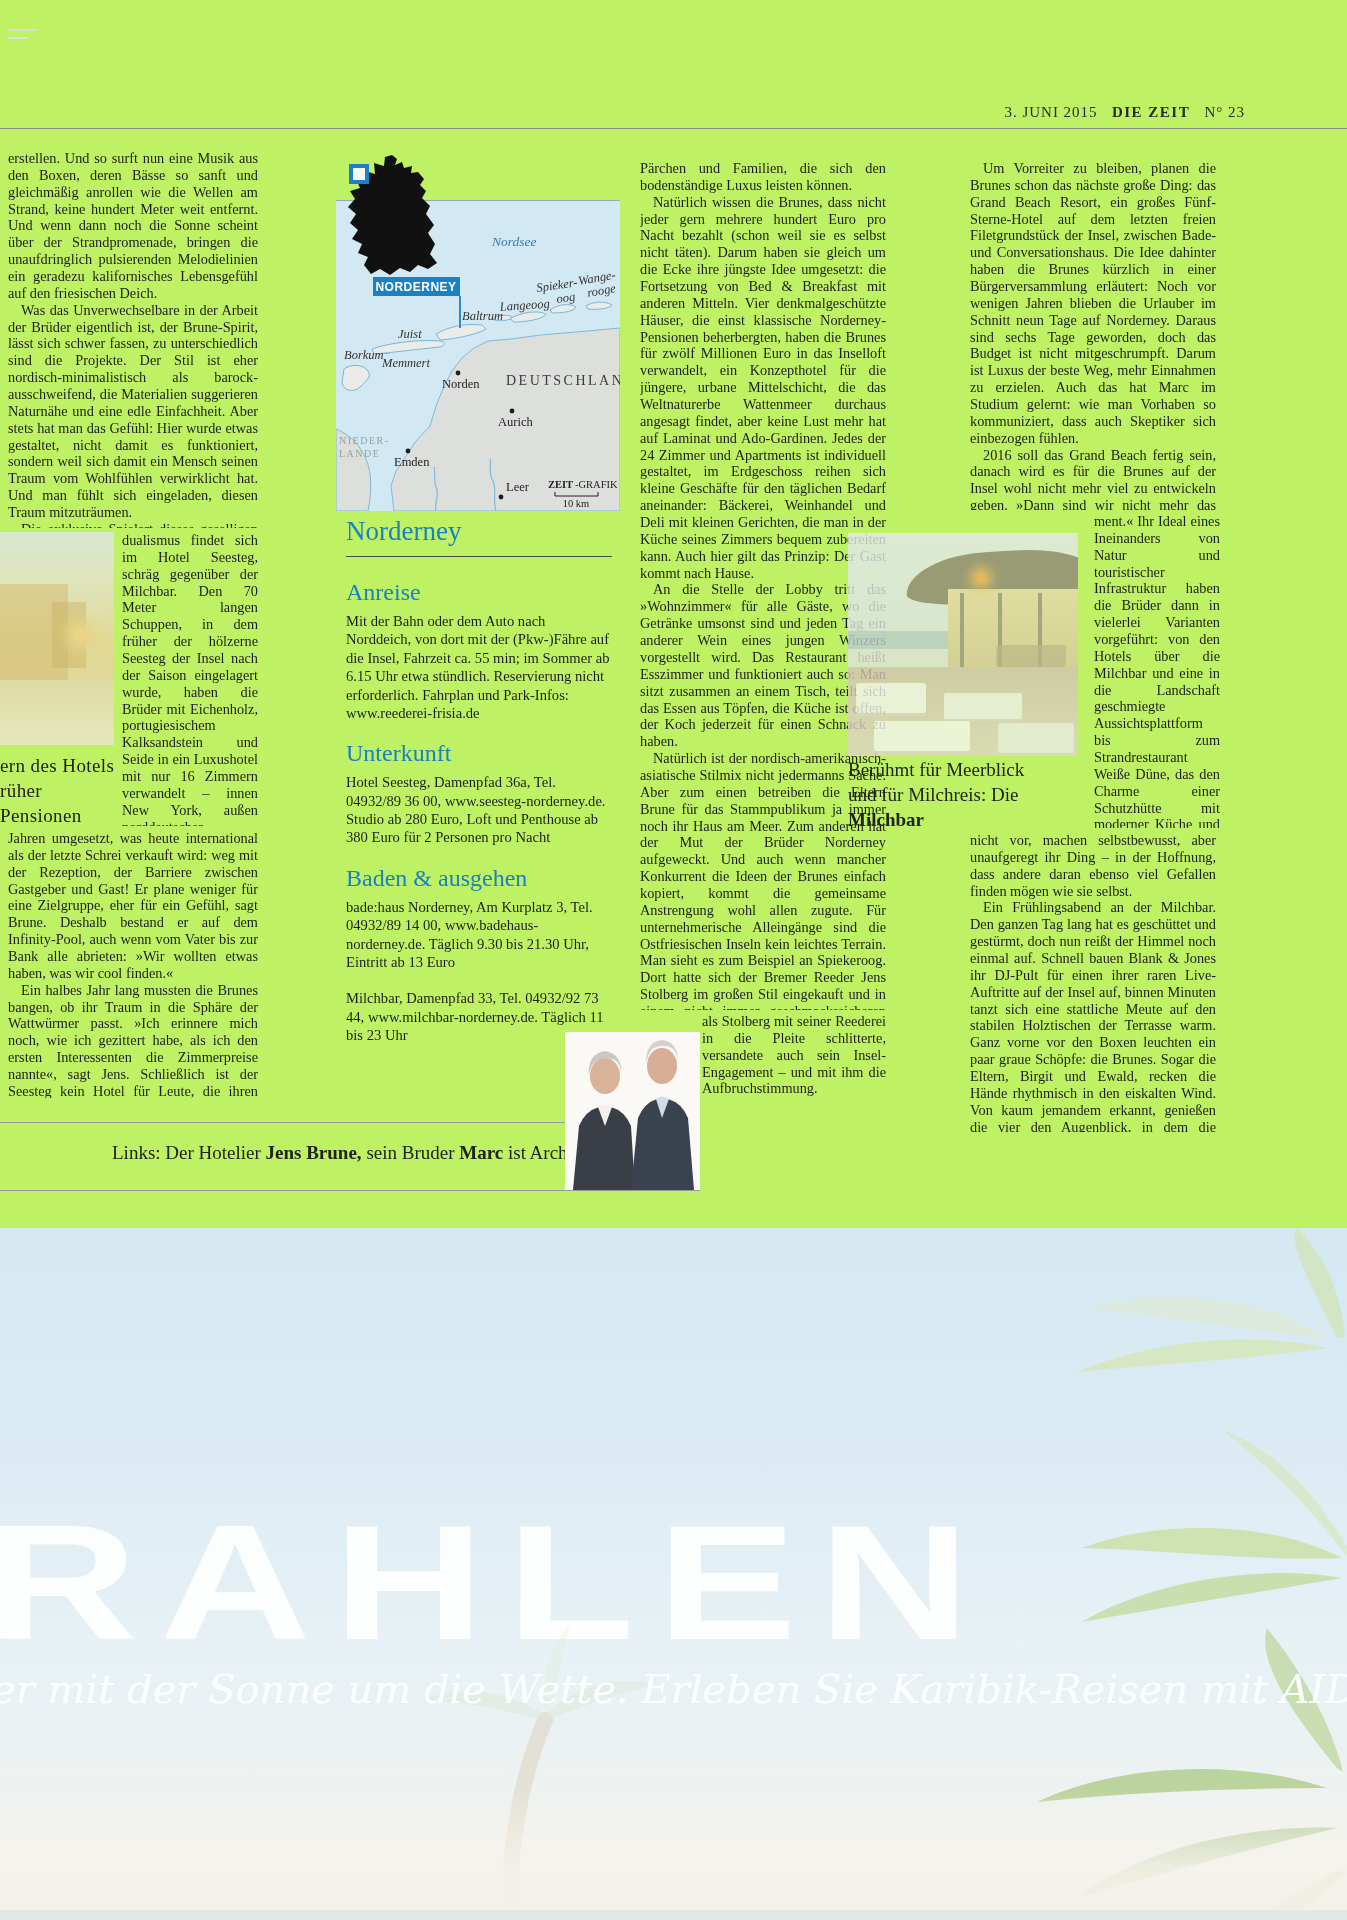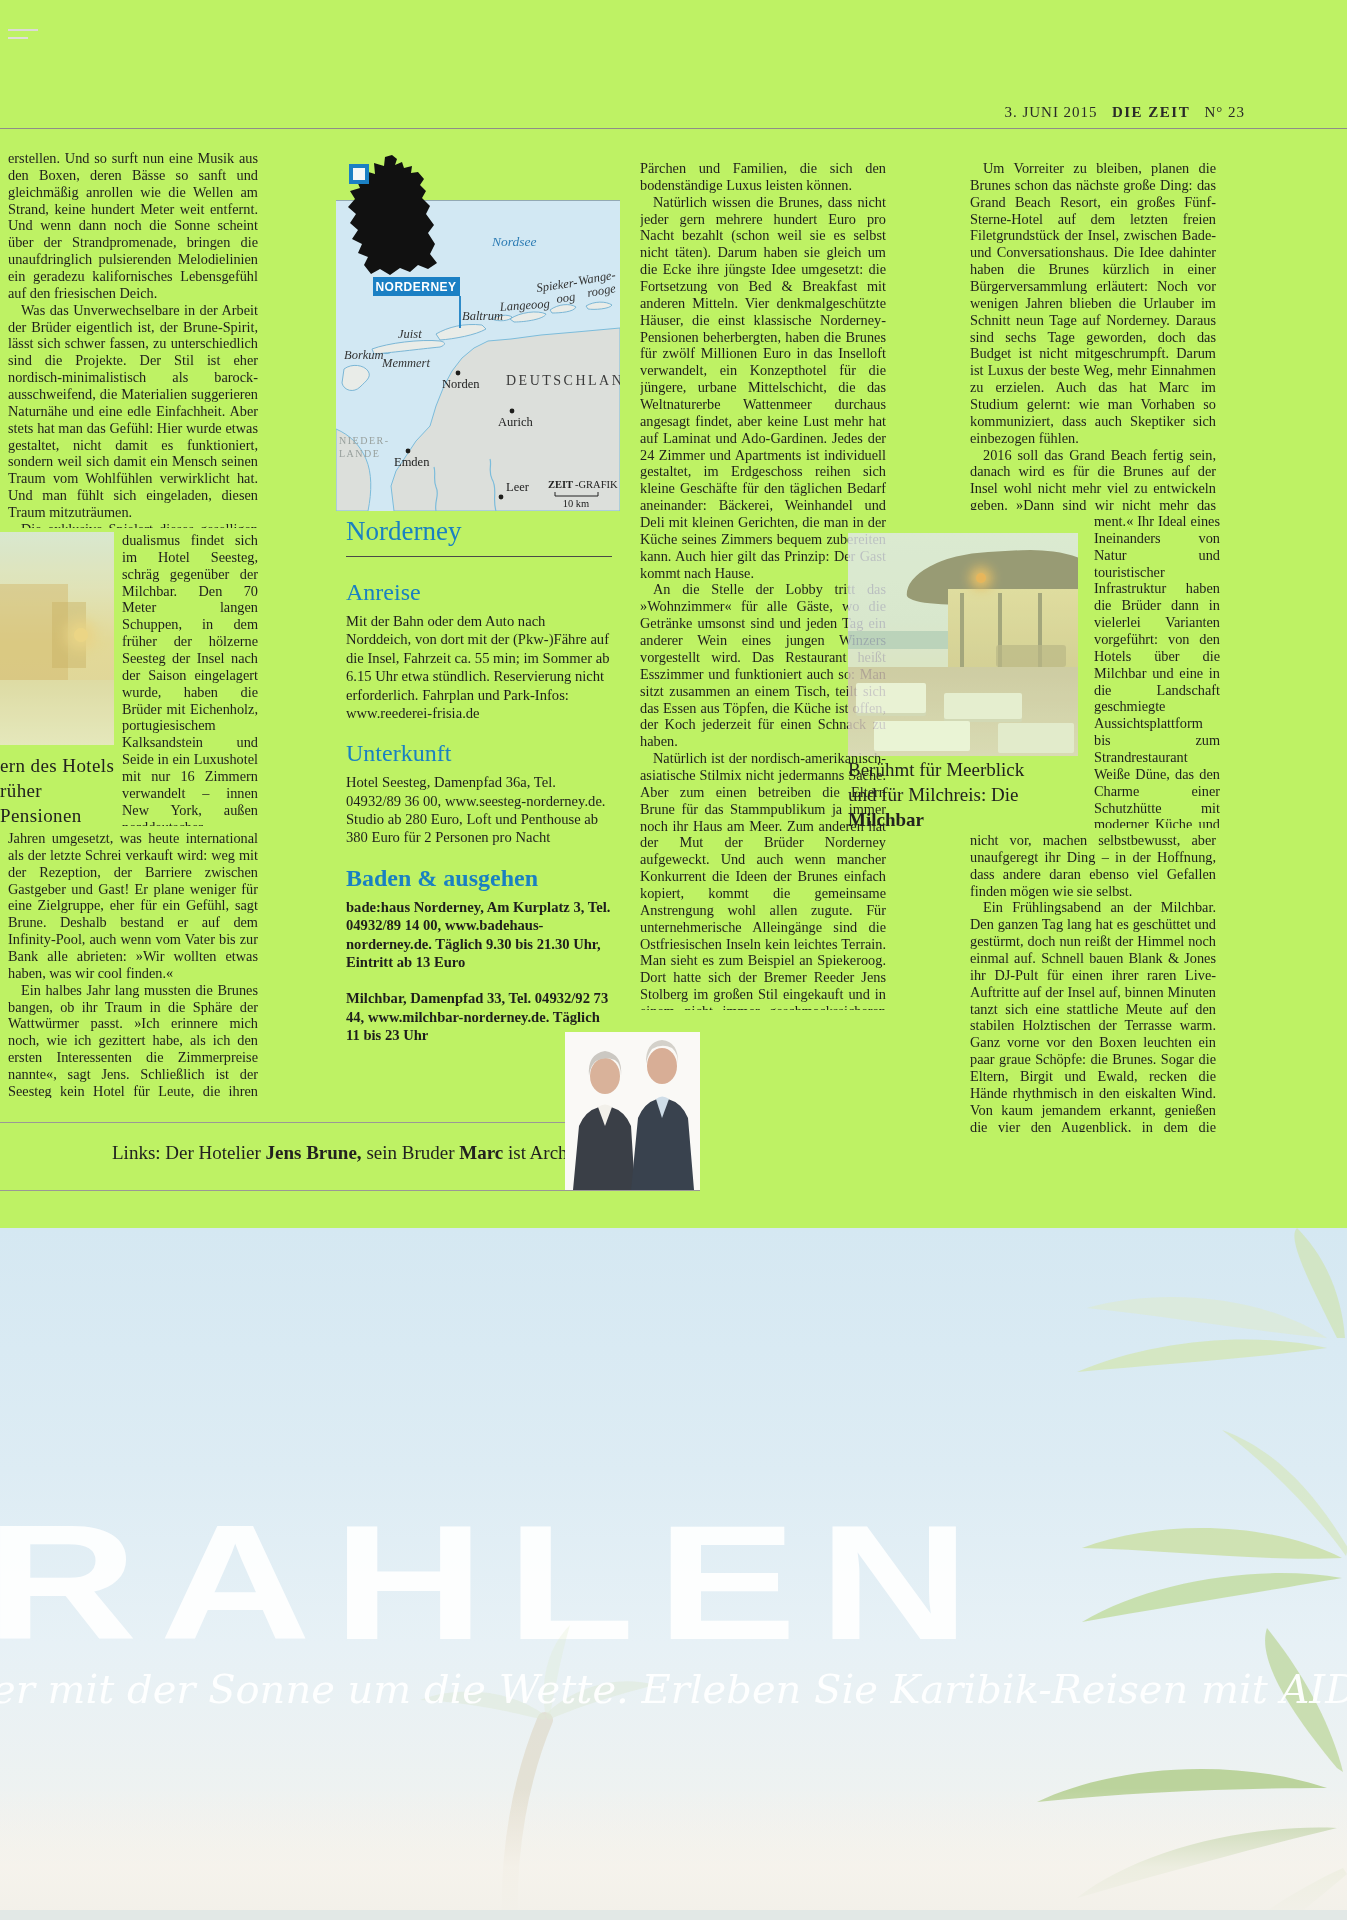--- a/index.html
+++ b/index.html
@@ -136,34 +136,37 @@
       </div>
     </div>
 
     <div style="margin-top:4px;">
       <div class="ib-head">Unterkunft</div>
       <div class="ib-text">
         <p>Hotel Seesteg, Damenpfad 36a, Tel. 04932/89 36 00, www.seesteg-norderney.de. Studio ab 280 Euro, Loft und Penthouse ab 380 Euro für 2 Personen pro Nacht</p>
       </div>
     </div>
 
-    <div style="margin-top:6px;font-weight:bold;">
+    <div style="margin-top:6px;">
       <div class="ib-head">Baden &amp; ausgehen</div>
       <div class="ib-text">
         <p>bade:haus Norderney, Am Kurplatz 3, Tel. 04932/89 14 00, www.badehaus-norderney.de. Täglich 9.30 bis 21.30 Uhr, Eintritt ab 13 Euro</p>
         <p>Milchbar, Damenpfad 33, Tel. 04932/92 73 44, www.milchbar-norderney.de. Täglich 11 bis 23 Uhr</p>
       </div>
     </div>
   </div>
 
   <div class="abs body-text" style="left:640px;top:160px;width:246px;height:850px;">
     <p>Pärchen und Familien, die sich den bodenständige Luxus leisten können.</p>
     <p class="ind">Natürlich wissen die Brunes, dass nicht jeder gern mehrere hundert Euro pro Nacht bezahlt (schon weil sie es selbst nicht täten). Darum haben sie gleich um die Ecke ihre jüngste Idee umgesetzt: die Fortsetzung von Bed &amp; Breakfast mit anderen Mitteln. Vier denkmalgeschützte Häuser, die einst klassische Norderney-Pensionen beherbergten, haben die Brunes für zwölf Millionen Euro in das Inselloft verwandelt, ein Konzepthotel für die jüngere, urbane Mittelschicht, die das Weltnaturerbe Wattenmeer durchaus angesagt findet, aber keine Lust mehr hat auf Laminat und Ado-Gardinen. Jedes der 24 Zimmer und Apartments ist individuell gestaltet, im Erdgeschoss reihen sich kleine Geschäfte für den täglichen Bedarf aneinander: Bäckerei, Weinhandel und Deli mit kleinen Gerichten, die man in der Küche seines Zimmers bequem zubereiten kann. Auch hier gilt das Prinzip: Der Gast kommt nach Hause.</p>
     <p class="ind">An die Stelle der Lobby tritt das »Wohnzimmer« für alle Gäste, wo die Getränke umsonst sind und jeden Tag ein anderer Wein eines jungen Winzers vorgestellt wird. Das Restaurant heißt Esszimmer und funktioniert auch so: Man sitzt zusammen an einem Tisch, teilt sich das Essen aus Töpfen, die Küche ist offen, der Koch jederzeit für einen Schnack zu haben.</p>
     <p class="ind">Natürlich ist der nordisch-amerikanisch-asiatische Stilmix nicht jedermanns Sache. Aber zum einen betreiben die Eltern Brune für das Stammpublikum ja immer noch ihr Haus am Meer. Zum anderen hat der Mut der Brüder Norderney aufgeweckt. Und auch wenn mancher Konkurrent die Ideen der Brunes einfach kopiert, kommt die gemeinsame Anstrengung wohl allen zugute. Für unternehmerische Alleingänge sind die Ostfriesischen Inseln kein leichtes Terrain. Man sieht es zum Beispiel an Spiekeroog. Dort hatte sich der Bremer Reeder Jens Stolberg im großen Stil eingekauft und in einem nicht immer geschmackssicheren Hauruckverfahren vieles modernisiert. Doch</p>
+  </div>
+  <div class="abs body-text" style="left:702px;top:1013px;width:184px;height:112px;">
+    <p>als Stolberg mit seiner Reederei in die Pleite schlitterte, versandete auch sein Insel-Engagement – und mit ihm die Aufbruchstimmung.</p>
   </div>
 
   <div class="abs" style="left:565px;top:1032px;width:135px;height:158px;z-index:5;">
     <svg width="135" height="158" viewBox="0 0 135 158">
       <rect x="0" y="0" width="135" height="158" fill="#faf9f6"></rect>
 
       <path d="M8,158 L14,94 Q20,79 34,75 L40,82 L46,75 Q60,79 66,94 L70,158 Z" fill="#3a3f47"></path>
       <path d="M33,75 L40,94 L47,75 Q40,70 33,75 Z" fill="#f2f0ea"></path>
       <ellipse cx="40" cy="44" rx="15" ry="18" fill="#d9b29a"></ellipse>
       <path d="M24,44 Q22,22 40,19 Q58,22 56,44 Q56,32 50,28 Q40,24 31,29 Q25,34 24,44 Z" fill="#cbc8c2"></path>

